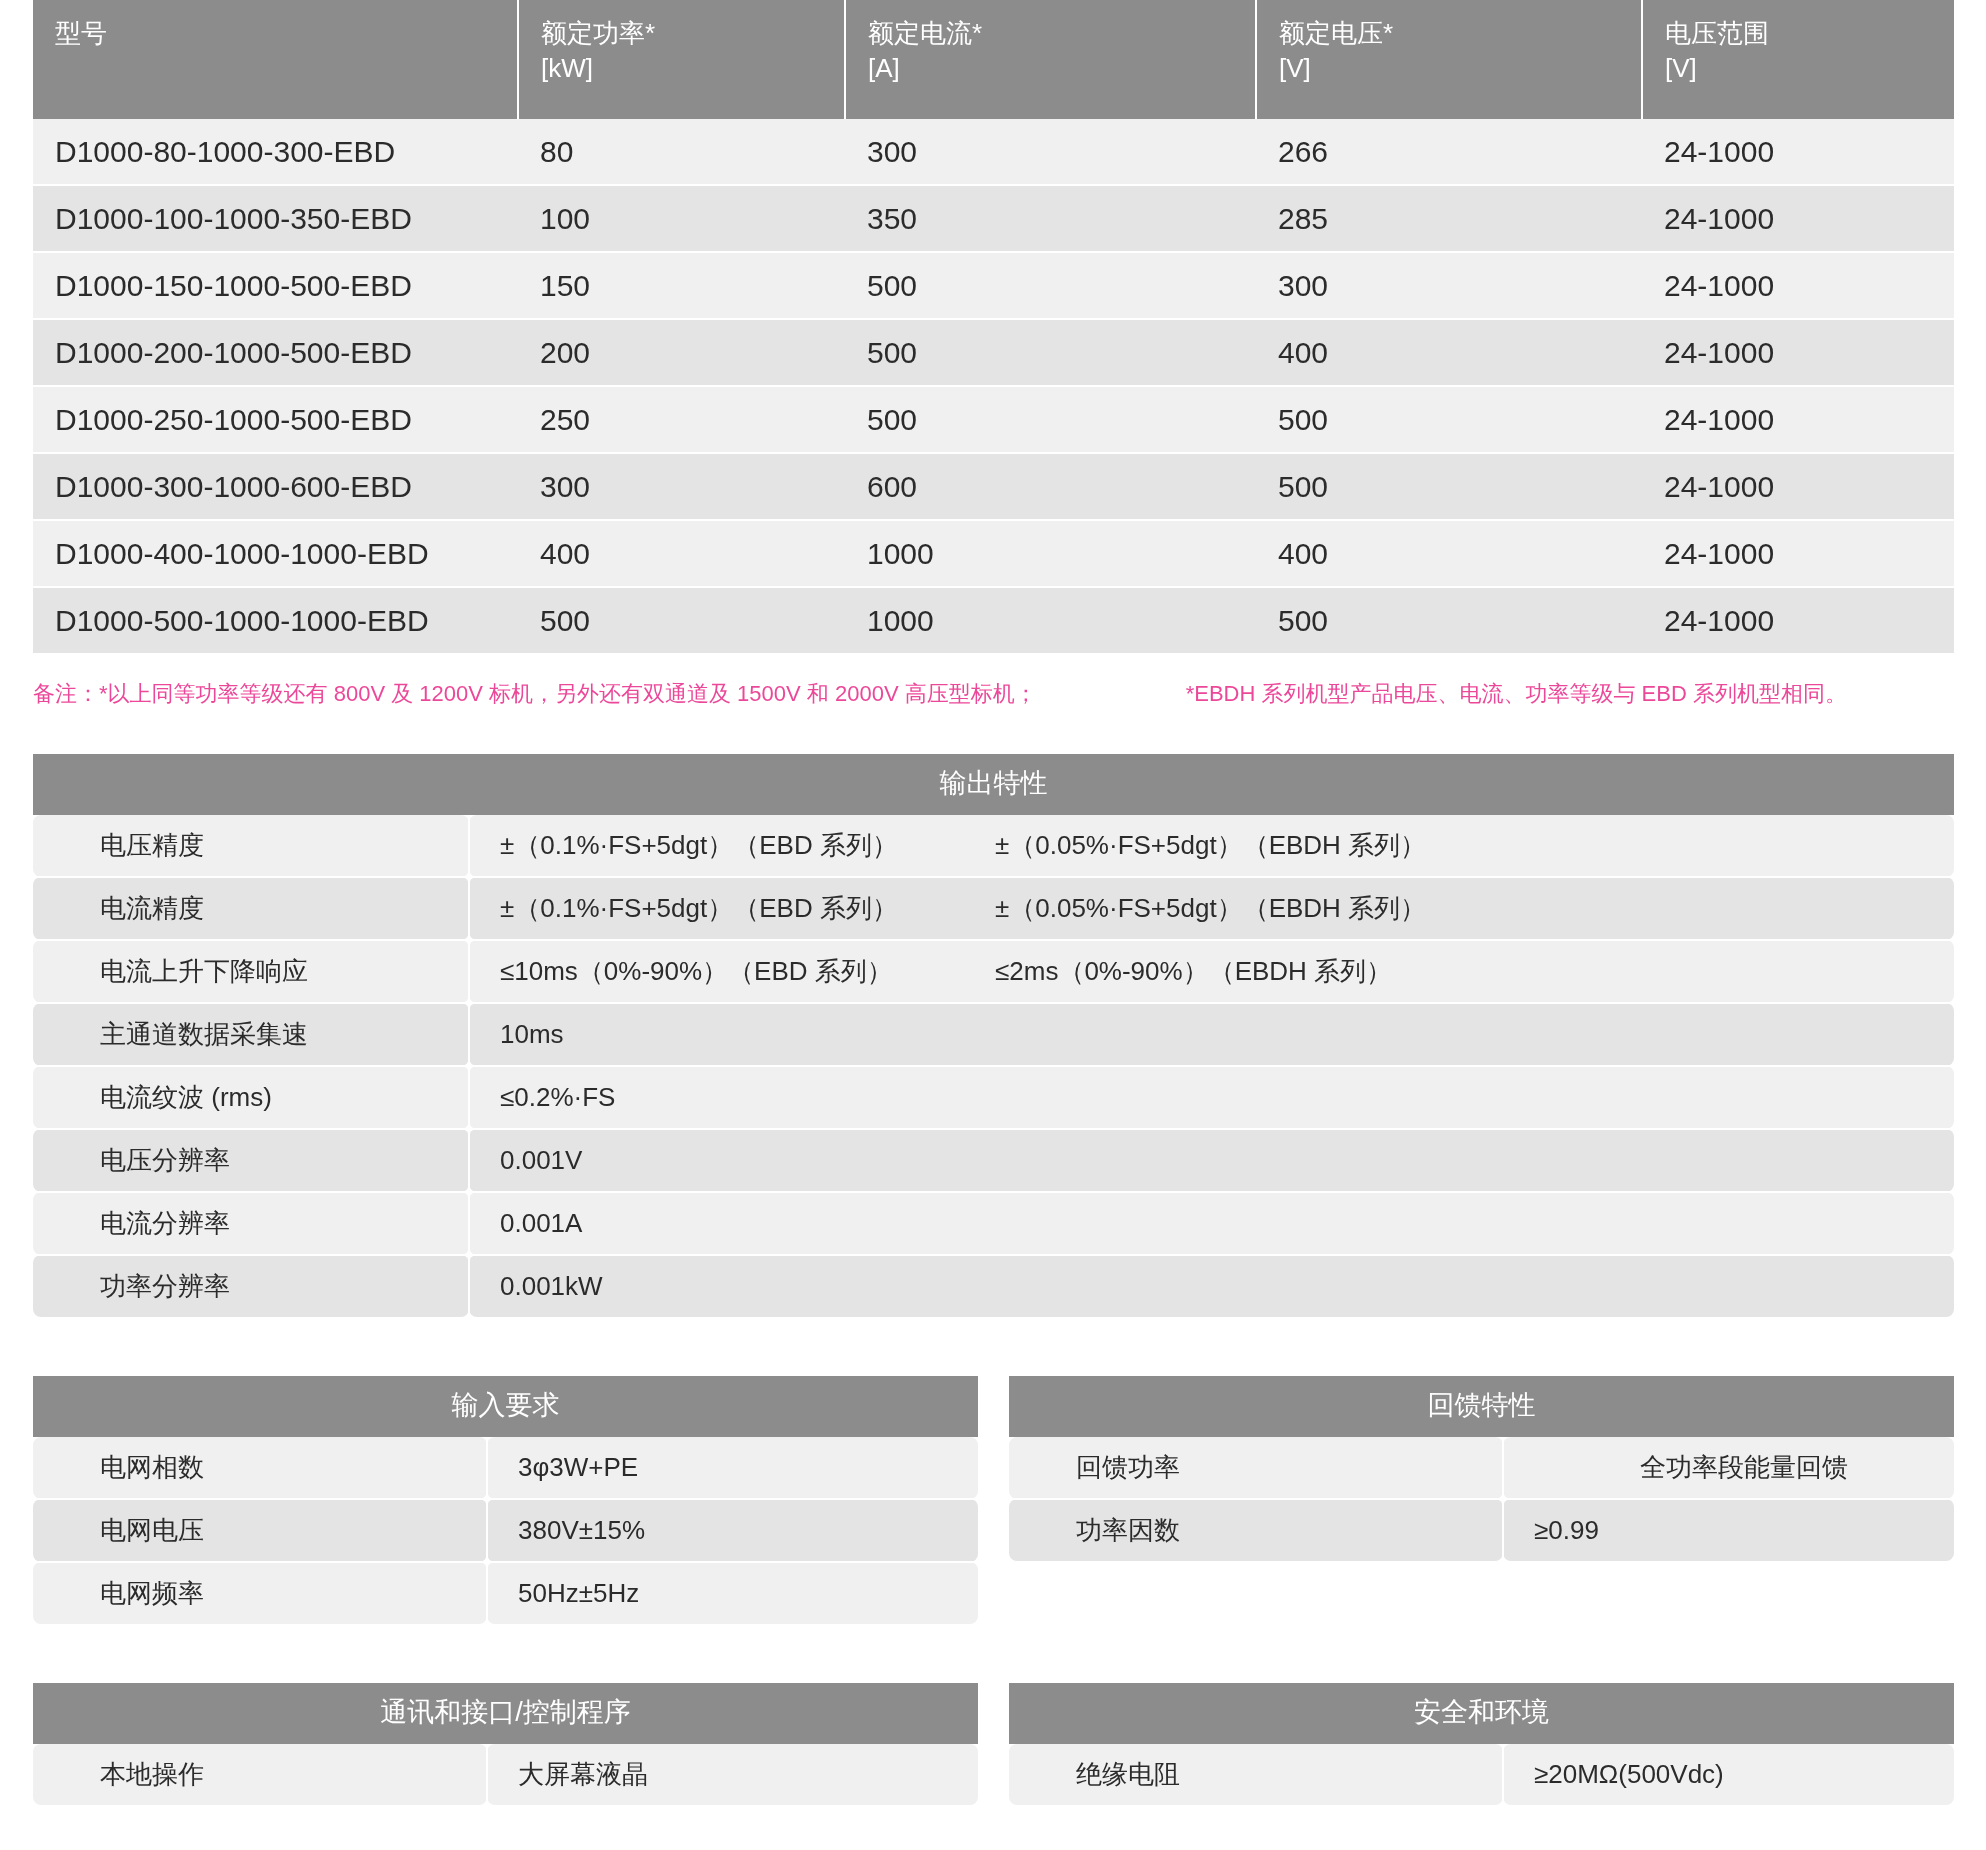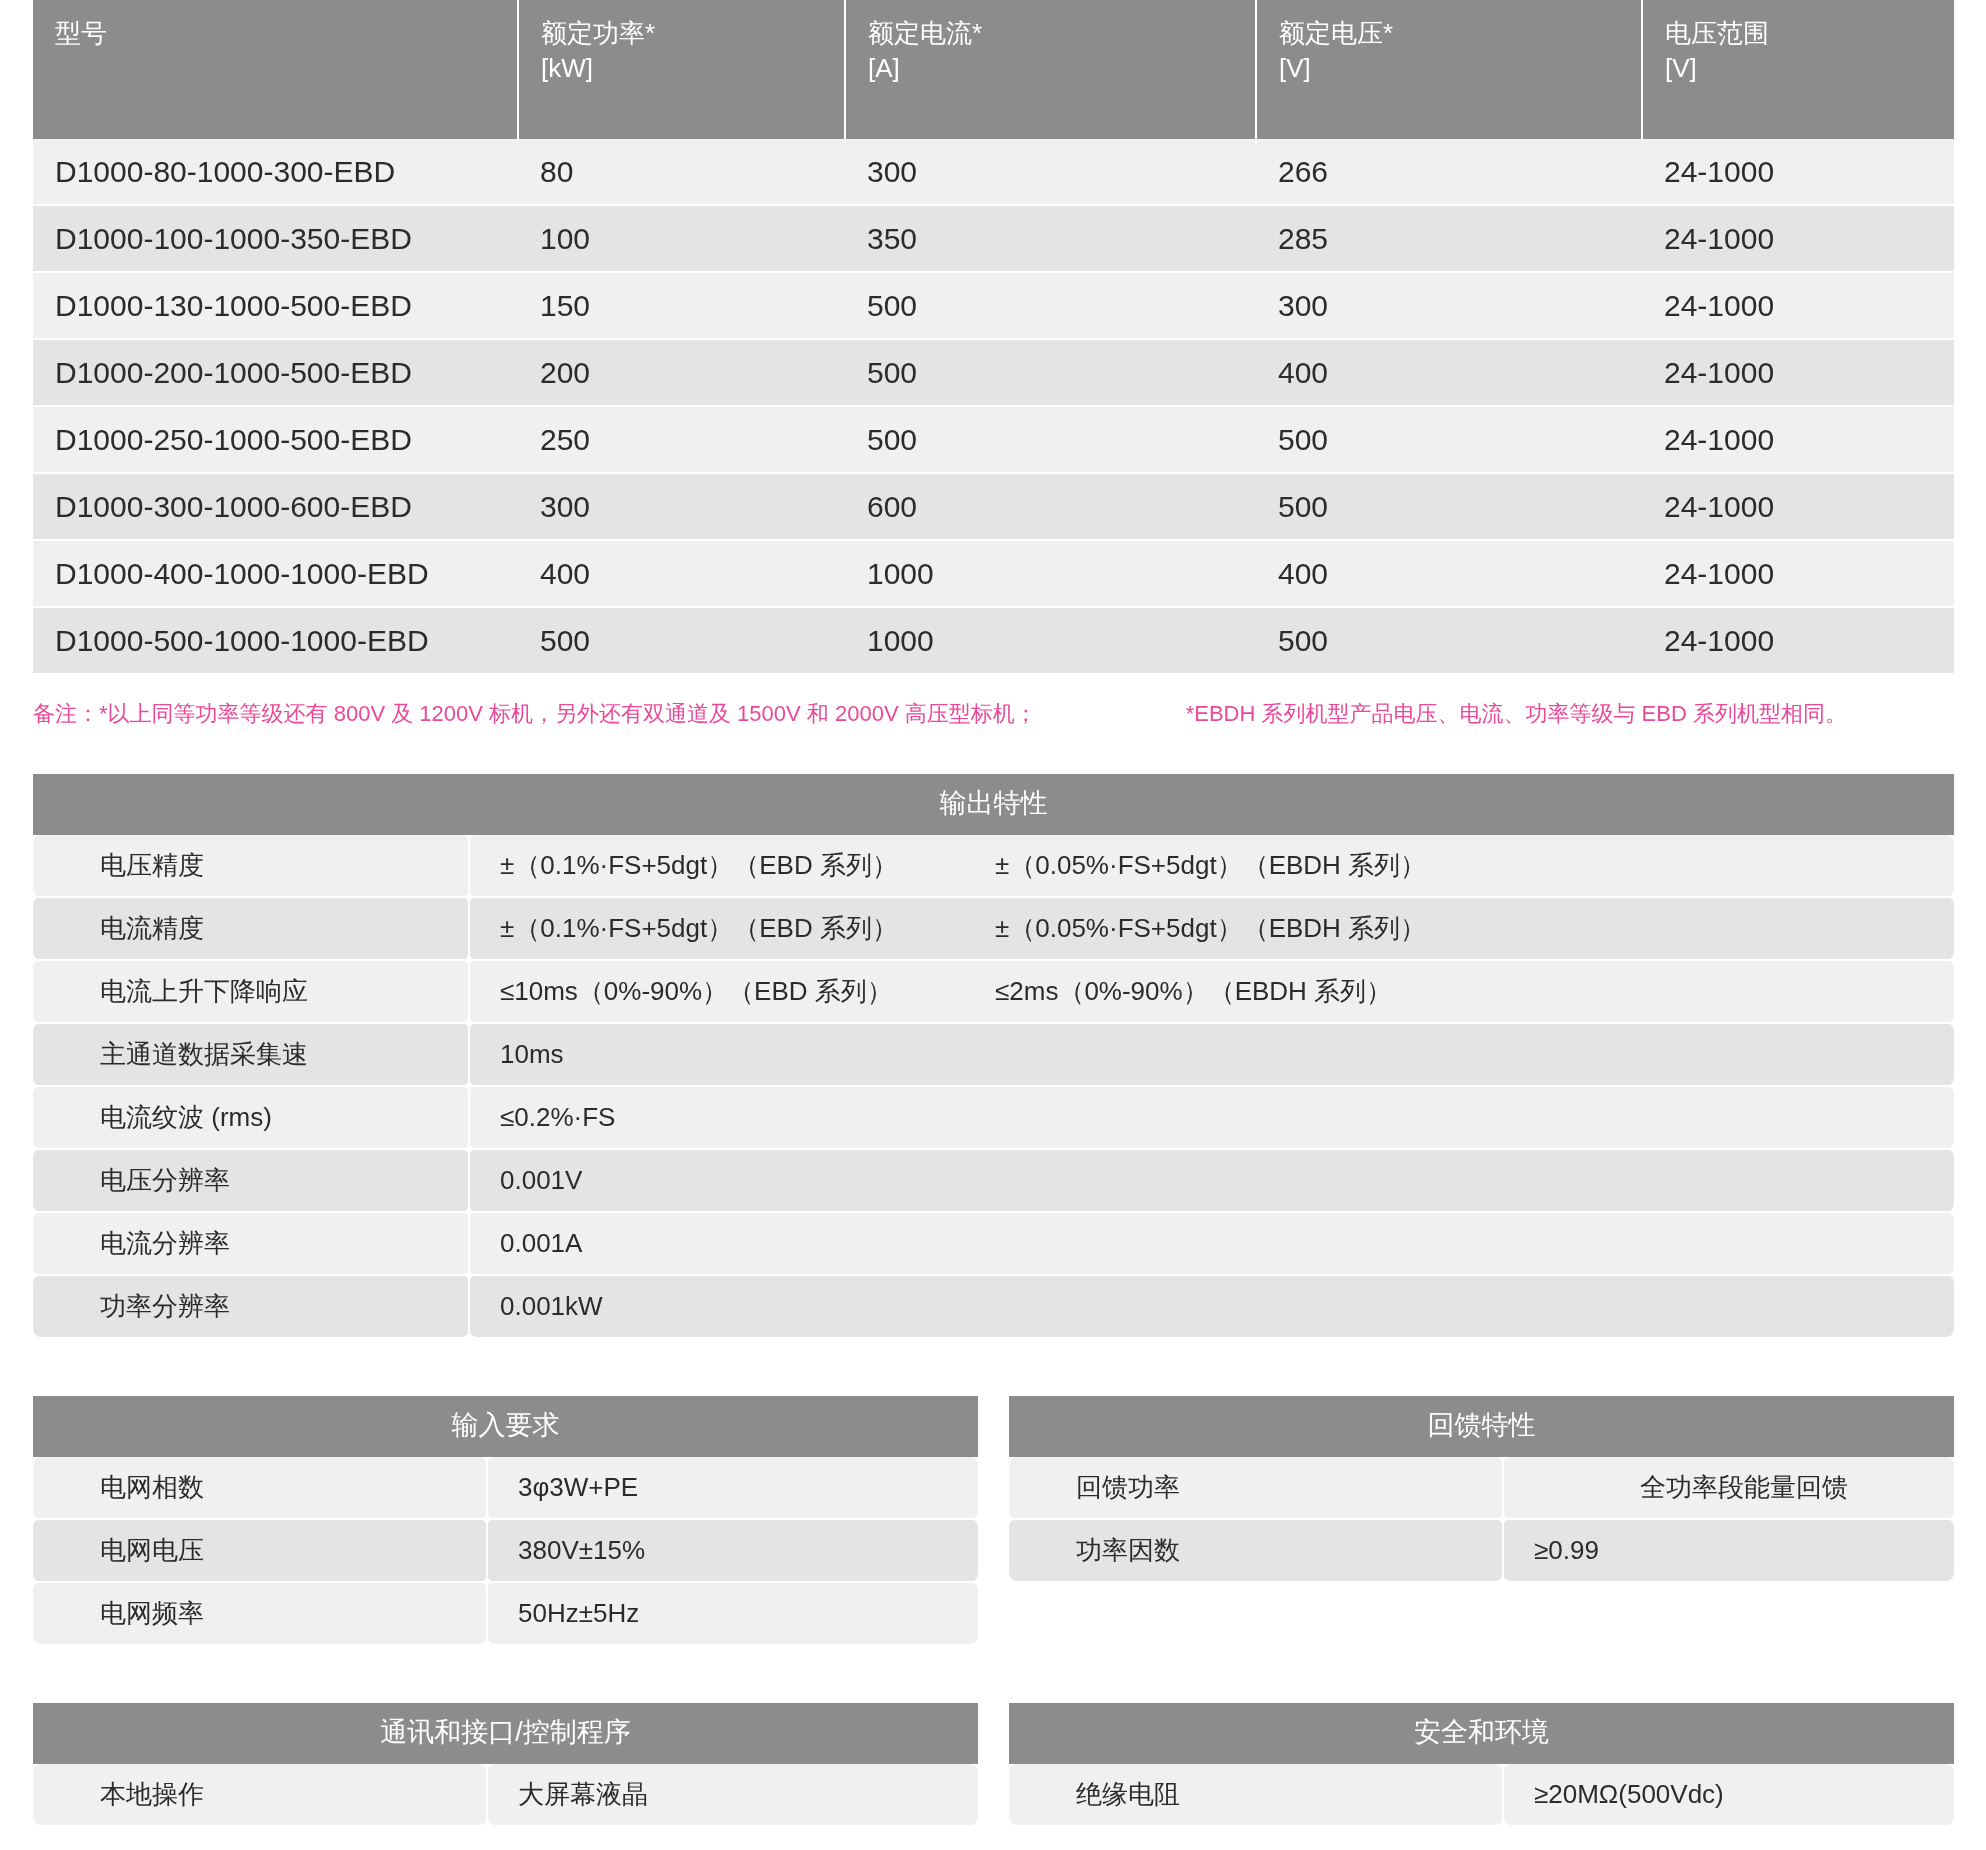--- a/index.html
+++ b/index.html
@@ -29,21 +29,21 @@
     width: 1921px;
     margin: 0 auto;
   }
   .model-table th {
     background: #8c8c8c;
     color: #ffffff;
     font-weight: normal;
     font-size: 26px;
     text-align: left;
     vertical-align: top;
-    padding: 16px 22px 32px 22px;
+    padding: 16px 22px 12px 22px;
     border-right: 2px solid #ffffff;
     line-height: 1.35;
     height: 91px;
     margin-left: 40px;
   }
   .model-table th:last-child { border-right: none; }
   .model-table td {
     font-size: 30px;
     padding: 10px 22px;
     height: 30px;
@@ -176,21 +176,21 @@
         <td>24-1000</td>
       </tr>
       <tr>
         <td>D1000-100-1000-350-EBD</td>
         <td>100</td>
         <td>350</td>
         <td>285</td>
         <td>24-1000</td>
       </tr>
       <tr>
-        <td>D1000-130-1000-500-EBD</td>
+        <td>D1000-150-1000-500-EBD</td>
         <td>150</td>
         <td>500</td>
         <td>300</td>
         <td>24-1000</td>
       </tr>
       <tr>
         <td>D1000-200-1000-500-EBD</td>
         <td>200</td>
         <td>500</td>
         <td>400</td>

